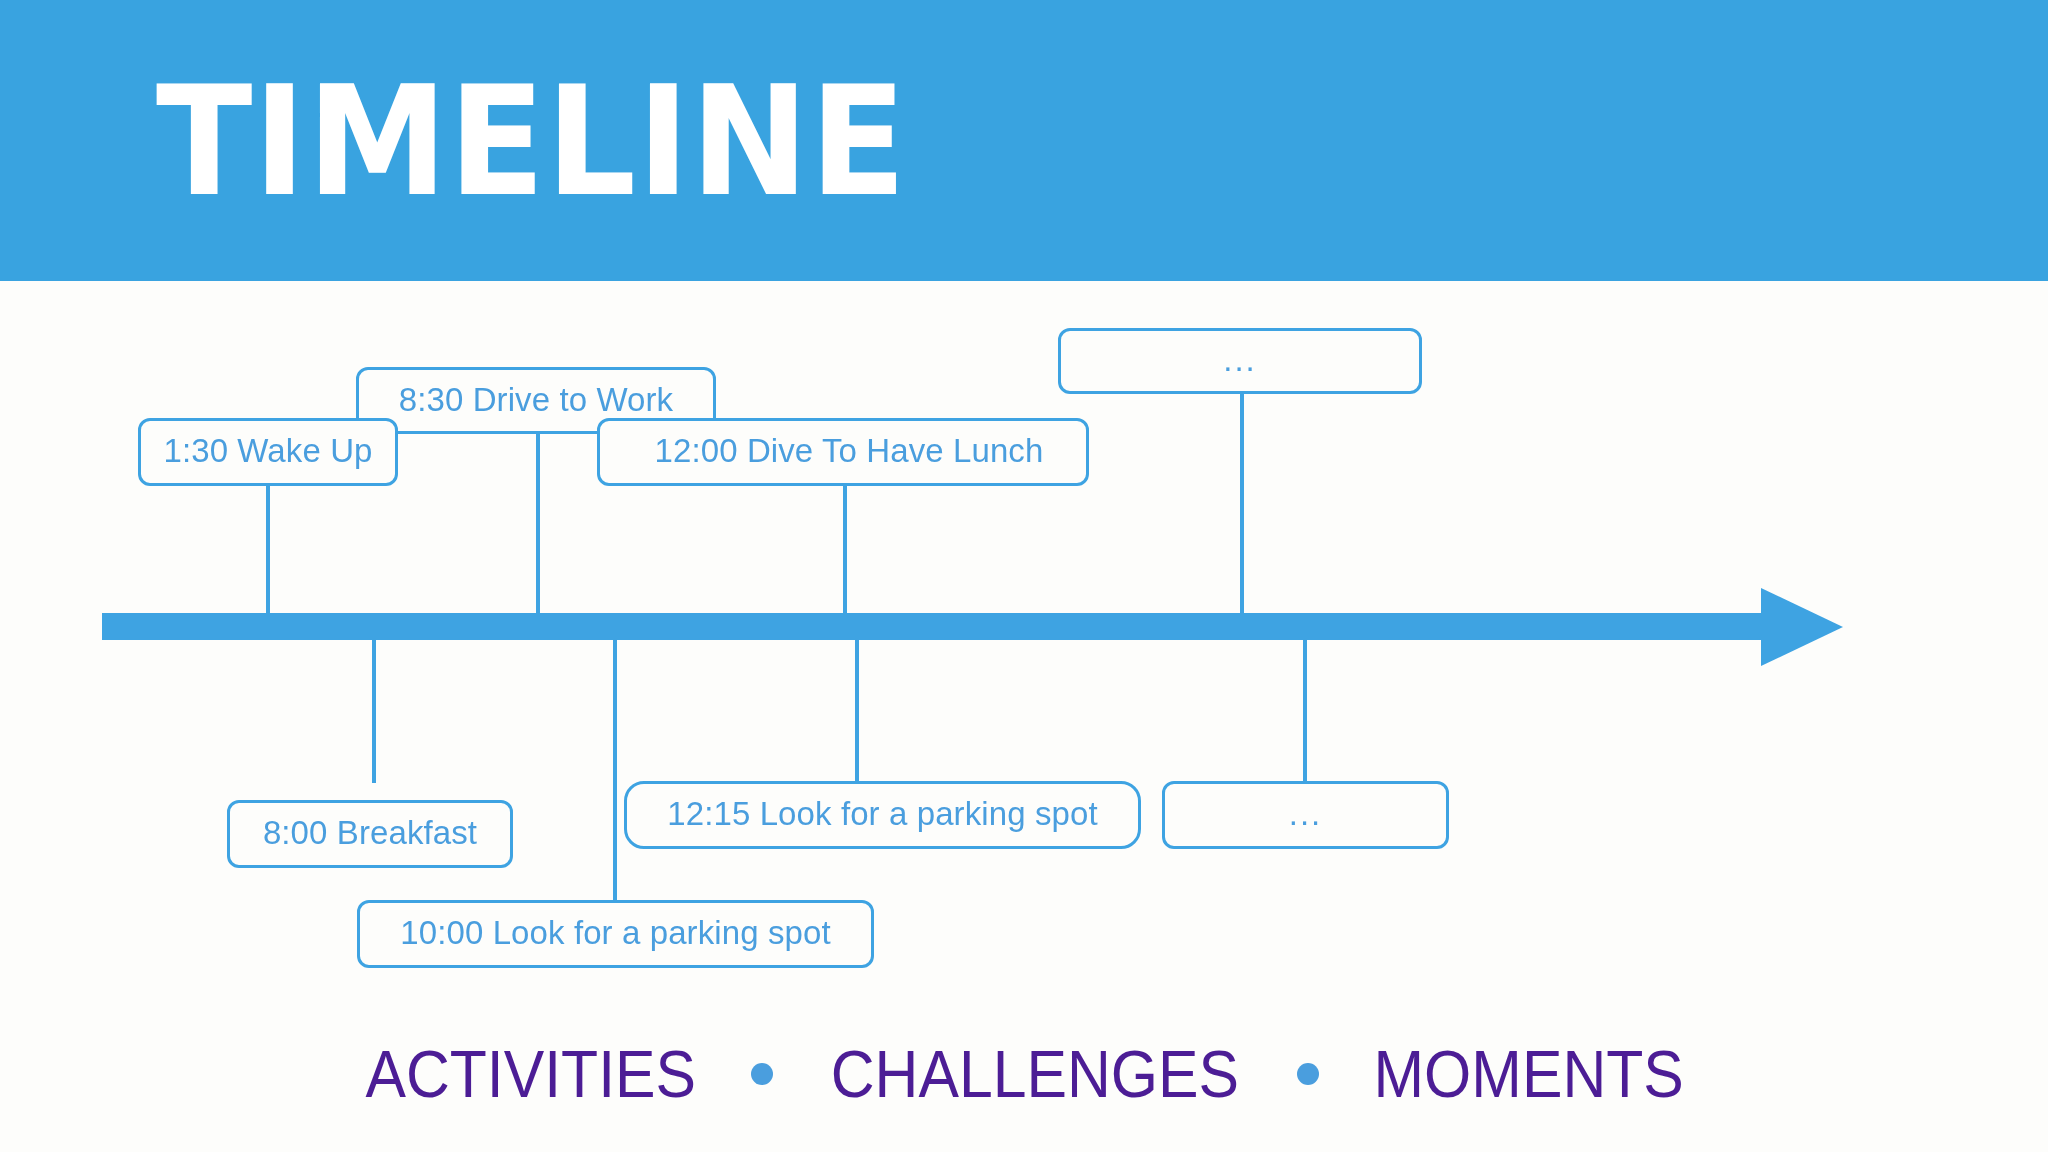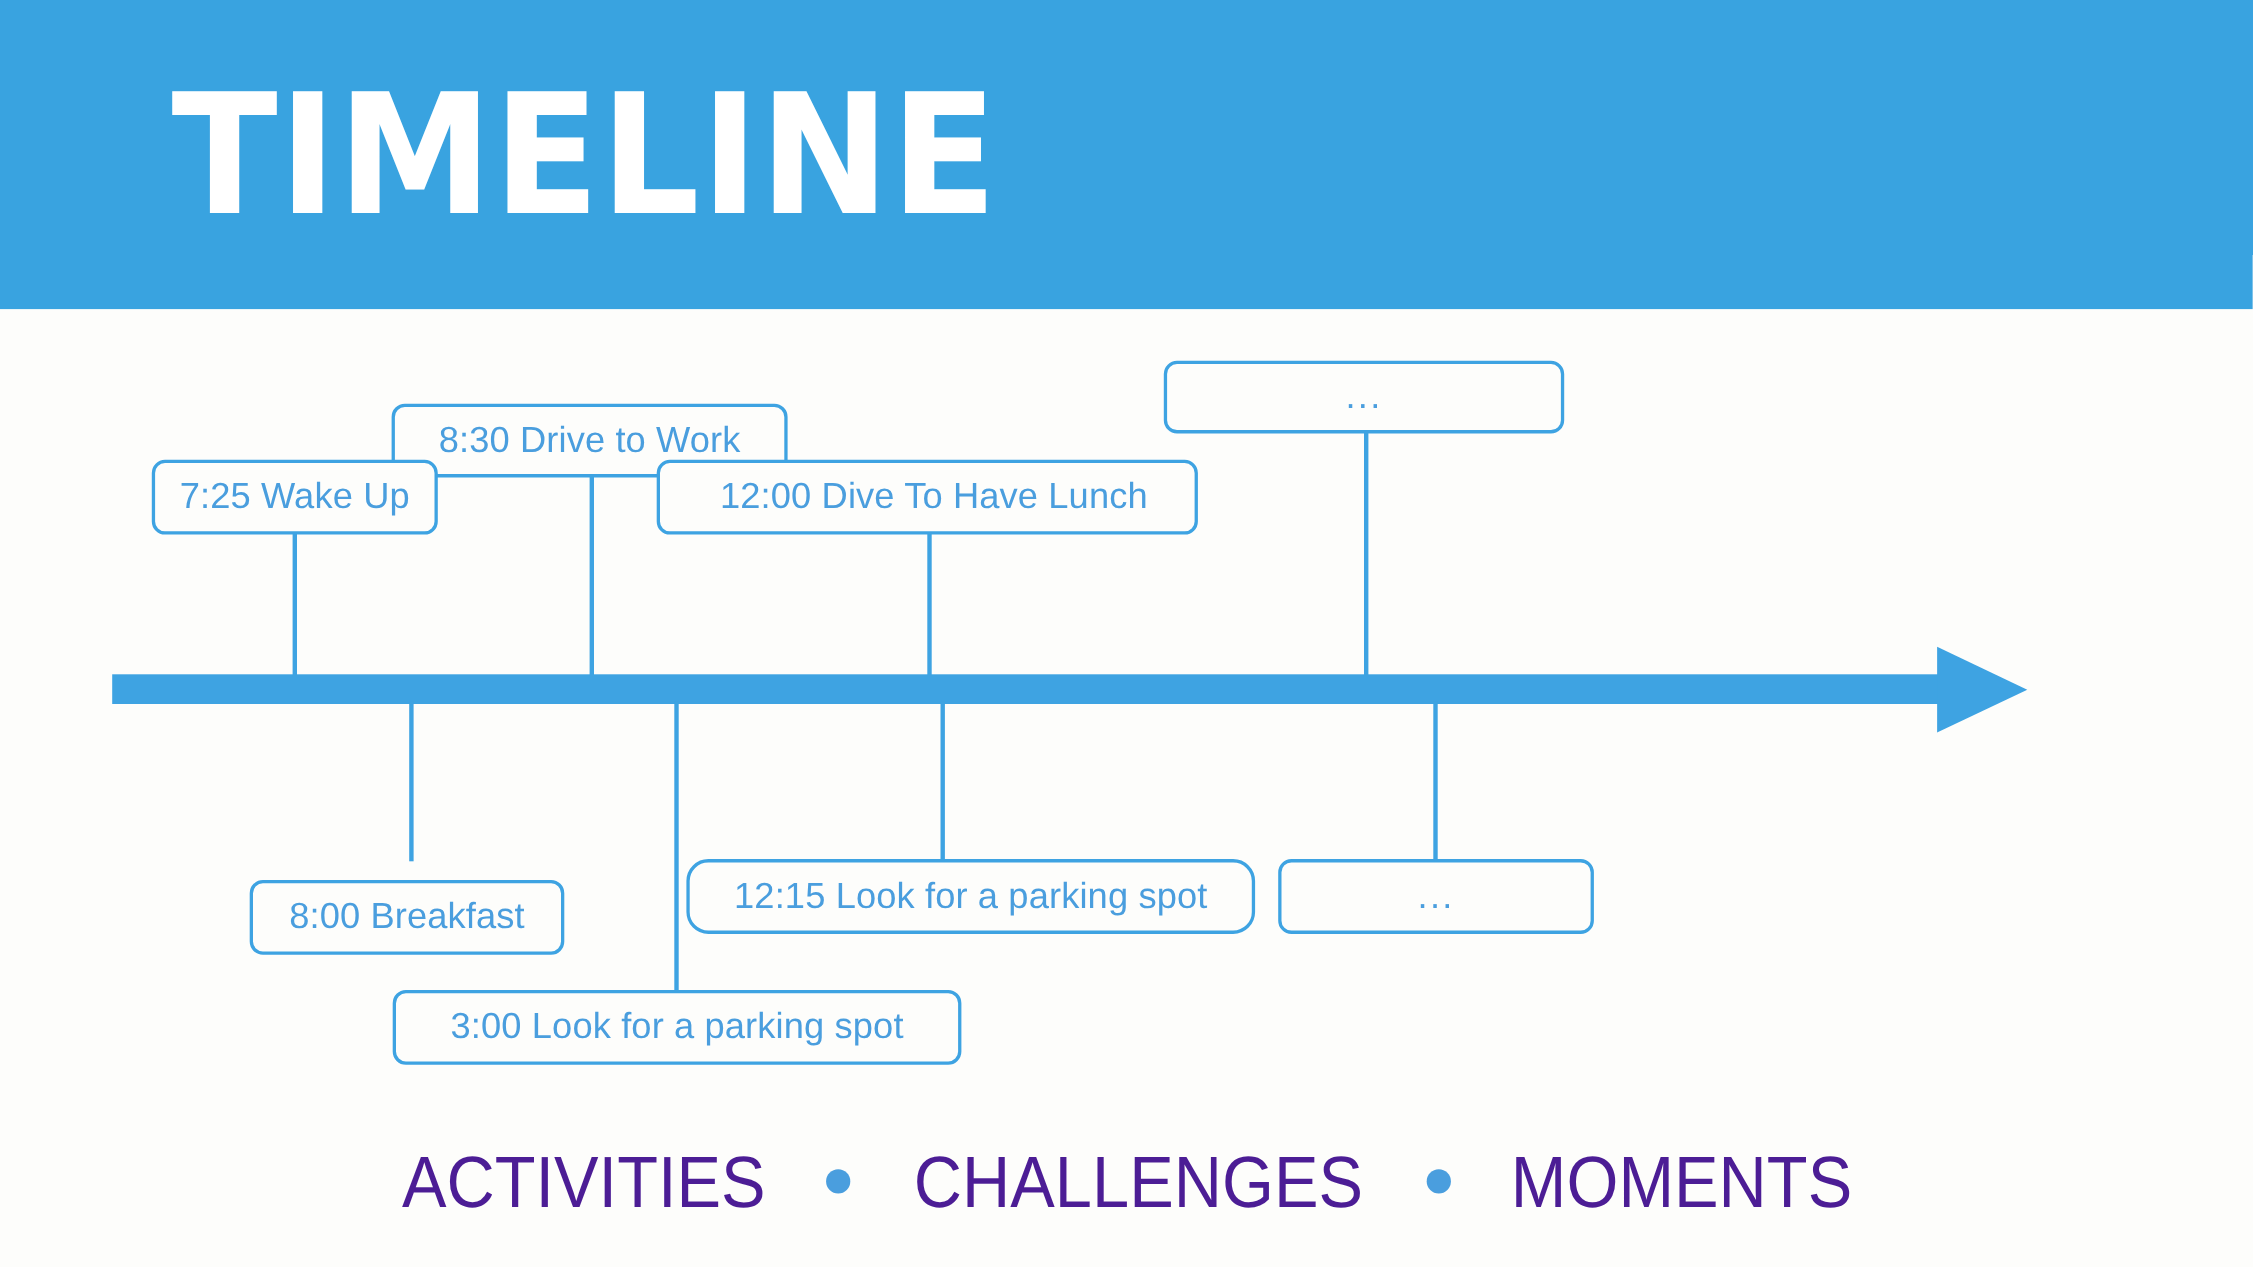--- a/index.html
+++ b/index.html
@@ -120,41 +120,41 @@
 
   <div class="event-box dots" style="left:1058px; top:328px; width:364px; height:66px;">
     <span class="label">...</span>
   </div>
 
   <div class="event-box" style="left:356px; top:327px; width:360px; height:67px;margin-top:40px;">
     <span class="label">8:30 Drive to Work</span>
   </div>
 
   <div class="event-box" style="left:138px; top:418px; width:260px; height:68px;">
-    <span class="label">7:25 Wake Up</span>
+    <span class="label">1:30 Wake Up</span>
   </div>
 
   <div class="event-box" style="left:597px; top:418px; width:492px; height:68px;padding-left:12px;">
     <span class="label">12:00 Dive To Have Lunch</span>
   </div>
 
   <div class="event-box" style="left:227px; top:754px; width:286px; height:68px;margin-top:46px;">
     <span class="label">8:00 Breakfast</span>
   </div>
 
   <div class="event-box" style="left:624px; top:781px; width:517px; height:68px;border-radius:20px;">
     <span class="label">12:15 Look for a parking spot</span>
   </div>
 
   <div class="event-box dots" style="left:1162px; top:781px; width:287px; height:68px;">
     <span class="label">...</span>
   </div>
 
   <div class="event-box" style="left:357px; top:900px; width:517px; height:68px;">
-    <span class="label">3:00 Look for a parking spot</span>
+    <span class="label">10:00 Look for a parking spot</span>
   </div>
 
   <div class="footer-tagline">
     <span class="word">ACTIVITIES</span>
     <span class="sep"></span>
     <span class="word">CHALLENGES</span>
     <span class="sep"></span>
     <span class="word">MOMENTS</span>
   </div>
 

